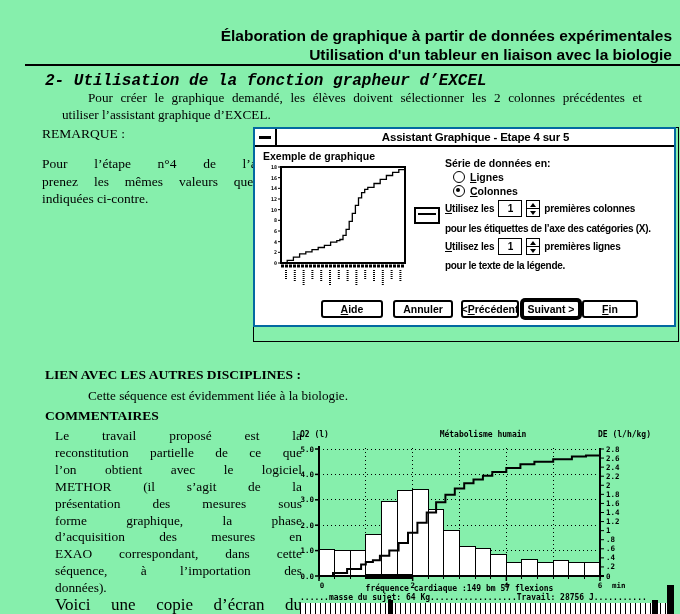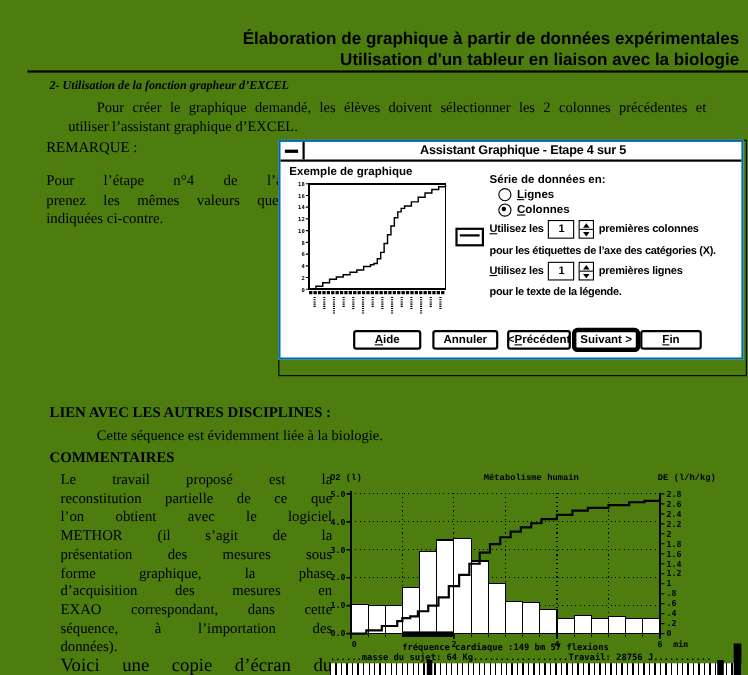--- a/index.html
+++ b/index.html
@@ -1,25 +1,25 @@
 <!DOCTYPE html>
 <html><head>
 <meta charset="utf-8">
 <style>
   html,body{margin:0;padding:0;background:#fff;}
-  .page{position:relative;width:680px;height:614px;background:#4d7c0f;color:#000;
+  .page{position:relative;width:680px;height:614px;background:#86efac;color:#000;
         font-family:"Liberation Serif",serif;overflow:hidden;}
   .abs{position:absolute;}
 
   
   .doc-title{right:8px;top:26px;text-align:right;font-family:"Liberation Sans",sans-serif;
              font-weight:bold;font-size:15.5px;line-height:19px;}
   .head-rule{left:25px;top:64px;width:655px;height:2px;background:#000;}
 
-  .h-italic{font-family:Liberation Serif, serif;font-weight:bold;font-style:italic;font-size:11px;text-align:center;}
+  .h-italic{font-family:Liberation Mono, monospace;font-weight:bold;font-style:italic;font-size:16px;text-align:center;}
   .serif{font-size:13.2px;line-height:16.5px;}
   .jline{text-align:justify;text-align-last:justify;}
   [data-last-left="true"] .jline:last-child{text-align:left;text-align-last:left;}
   [data-indent-first="true"] .jline:first-child{text-indent:26px;}
 
   
   .dlg-outer{left:253px;top:127px;width:424px;height:213px;border:1px solid #000;}
   .dialog{left:253px;top:127px;width:419px;height:196px;border:2px solid #0369a1;background:#fff;
           font-family:"Liberation Sans",sans-serif;font-weight:bold;}
   .titlebar{position:absolute;left:0;top:0;right:0;height:16px;border-bottom:2px solid #000;
@@ -45,21 +45,21 @@
   .caption{left:190px;font-size:10px;letter-spacing:-0.3px;white-space:nowrap;}
   .u{text-decoration:underline;}
   .btn{position:absolute;top:171px;height:18px;background:#fff;border:2px solid #000;border-radius:3px;
        font-family:"Liberation Sans",sans-serif;font-weight:bold;font-size:10.5px;padding:0;
        display:flex;align-items:center;justify-content:center;}
   .btn.default{box-shadow:0 0 0 2px #000;}
 
   
   .methor{left:298px;top:430px;width:378px;height:184px;font-family:"DejaVu Sans Mono",monospace;
           font-weight:bold;font-size:8px;line-height:9px;}
-  .methor .hdr{position:absolute;top:0;white-space:nowrap;font-family:Liberation Mono, monospace;}
+  .methor .hdr{position:absolute;top:0;white-space:nowrap;}
   .tickstrip{position:absolute;left:2px;top:173px;width:374px;height:11px;
              background:repeating-linear-gradient(90deg,#000 0 1px,#fff 1px 5px);}
   .blob{position:absolute;background:#000;}
   svg text{font-family:"DejaVu Sans Mono",monospace;font-weight:bold;fill:#000;}
 </style>
 </head>
 <body>
 
 <div class="page">
 

